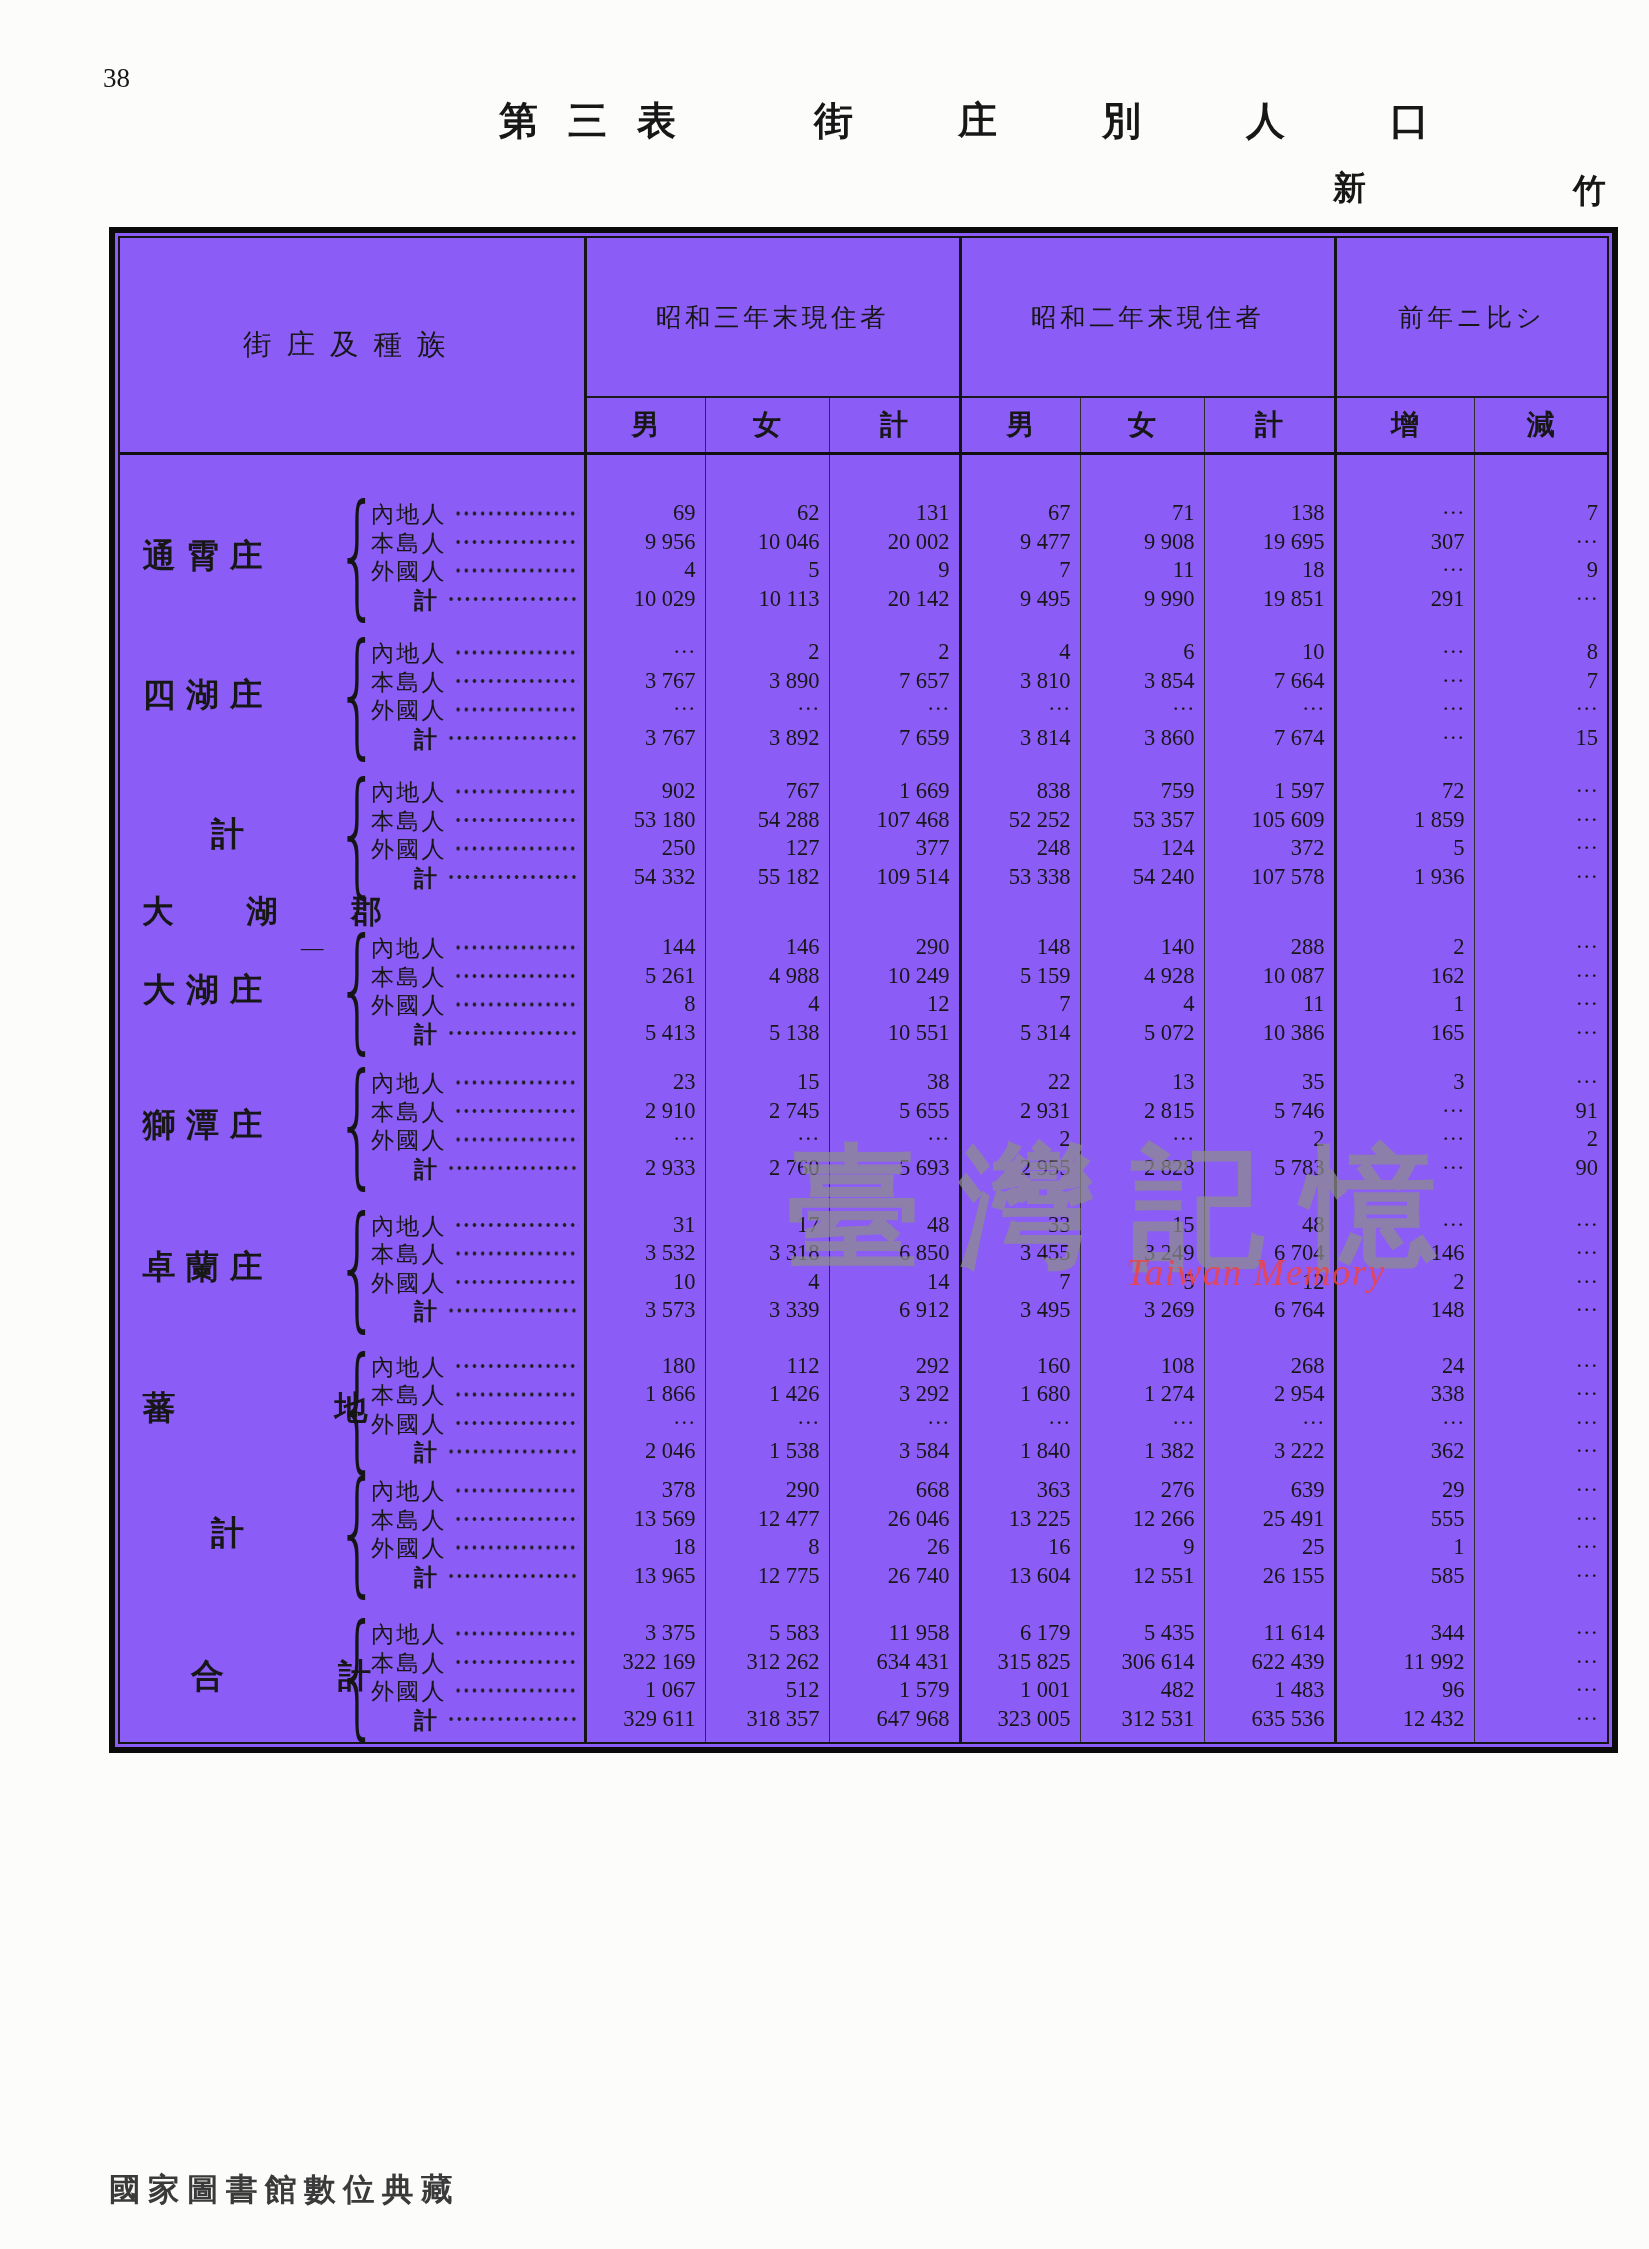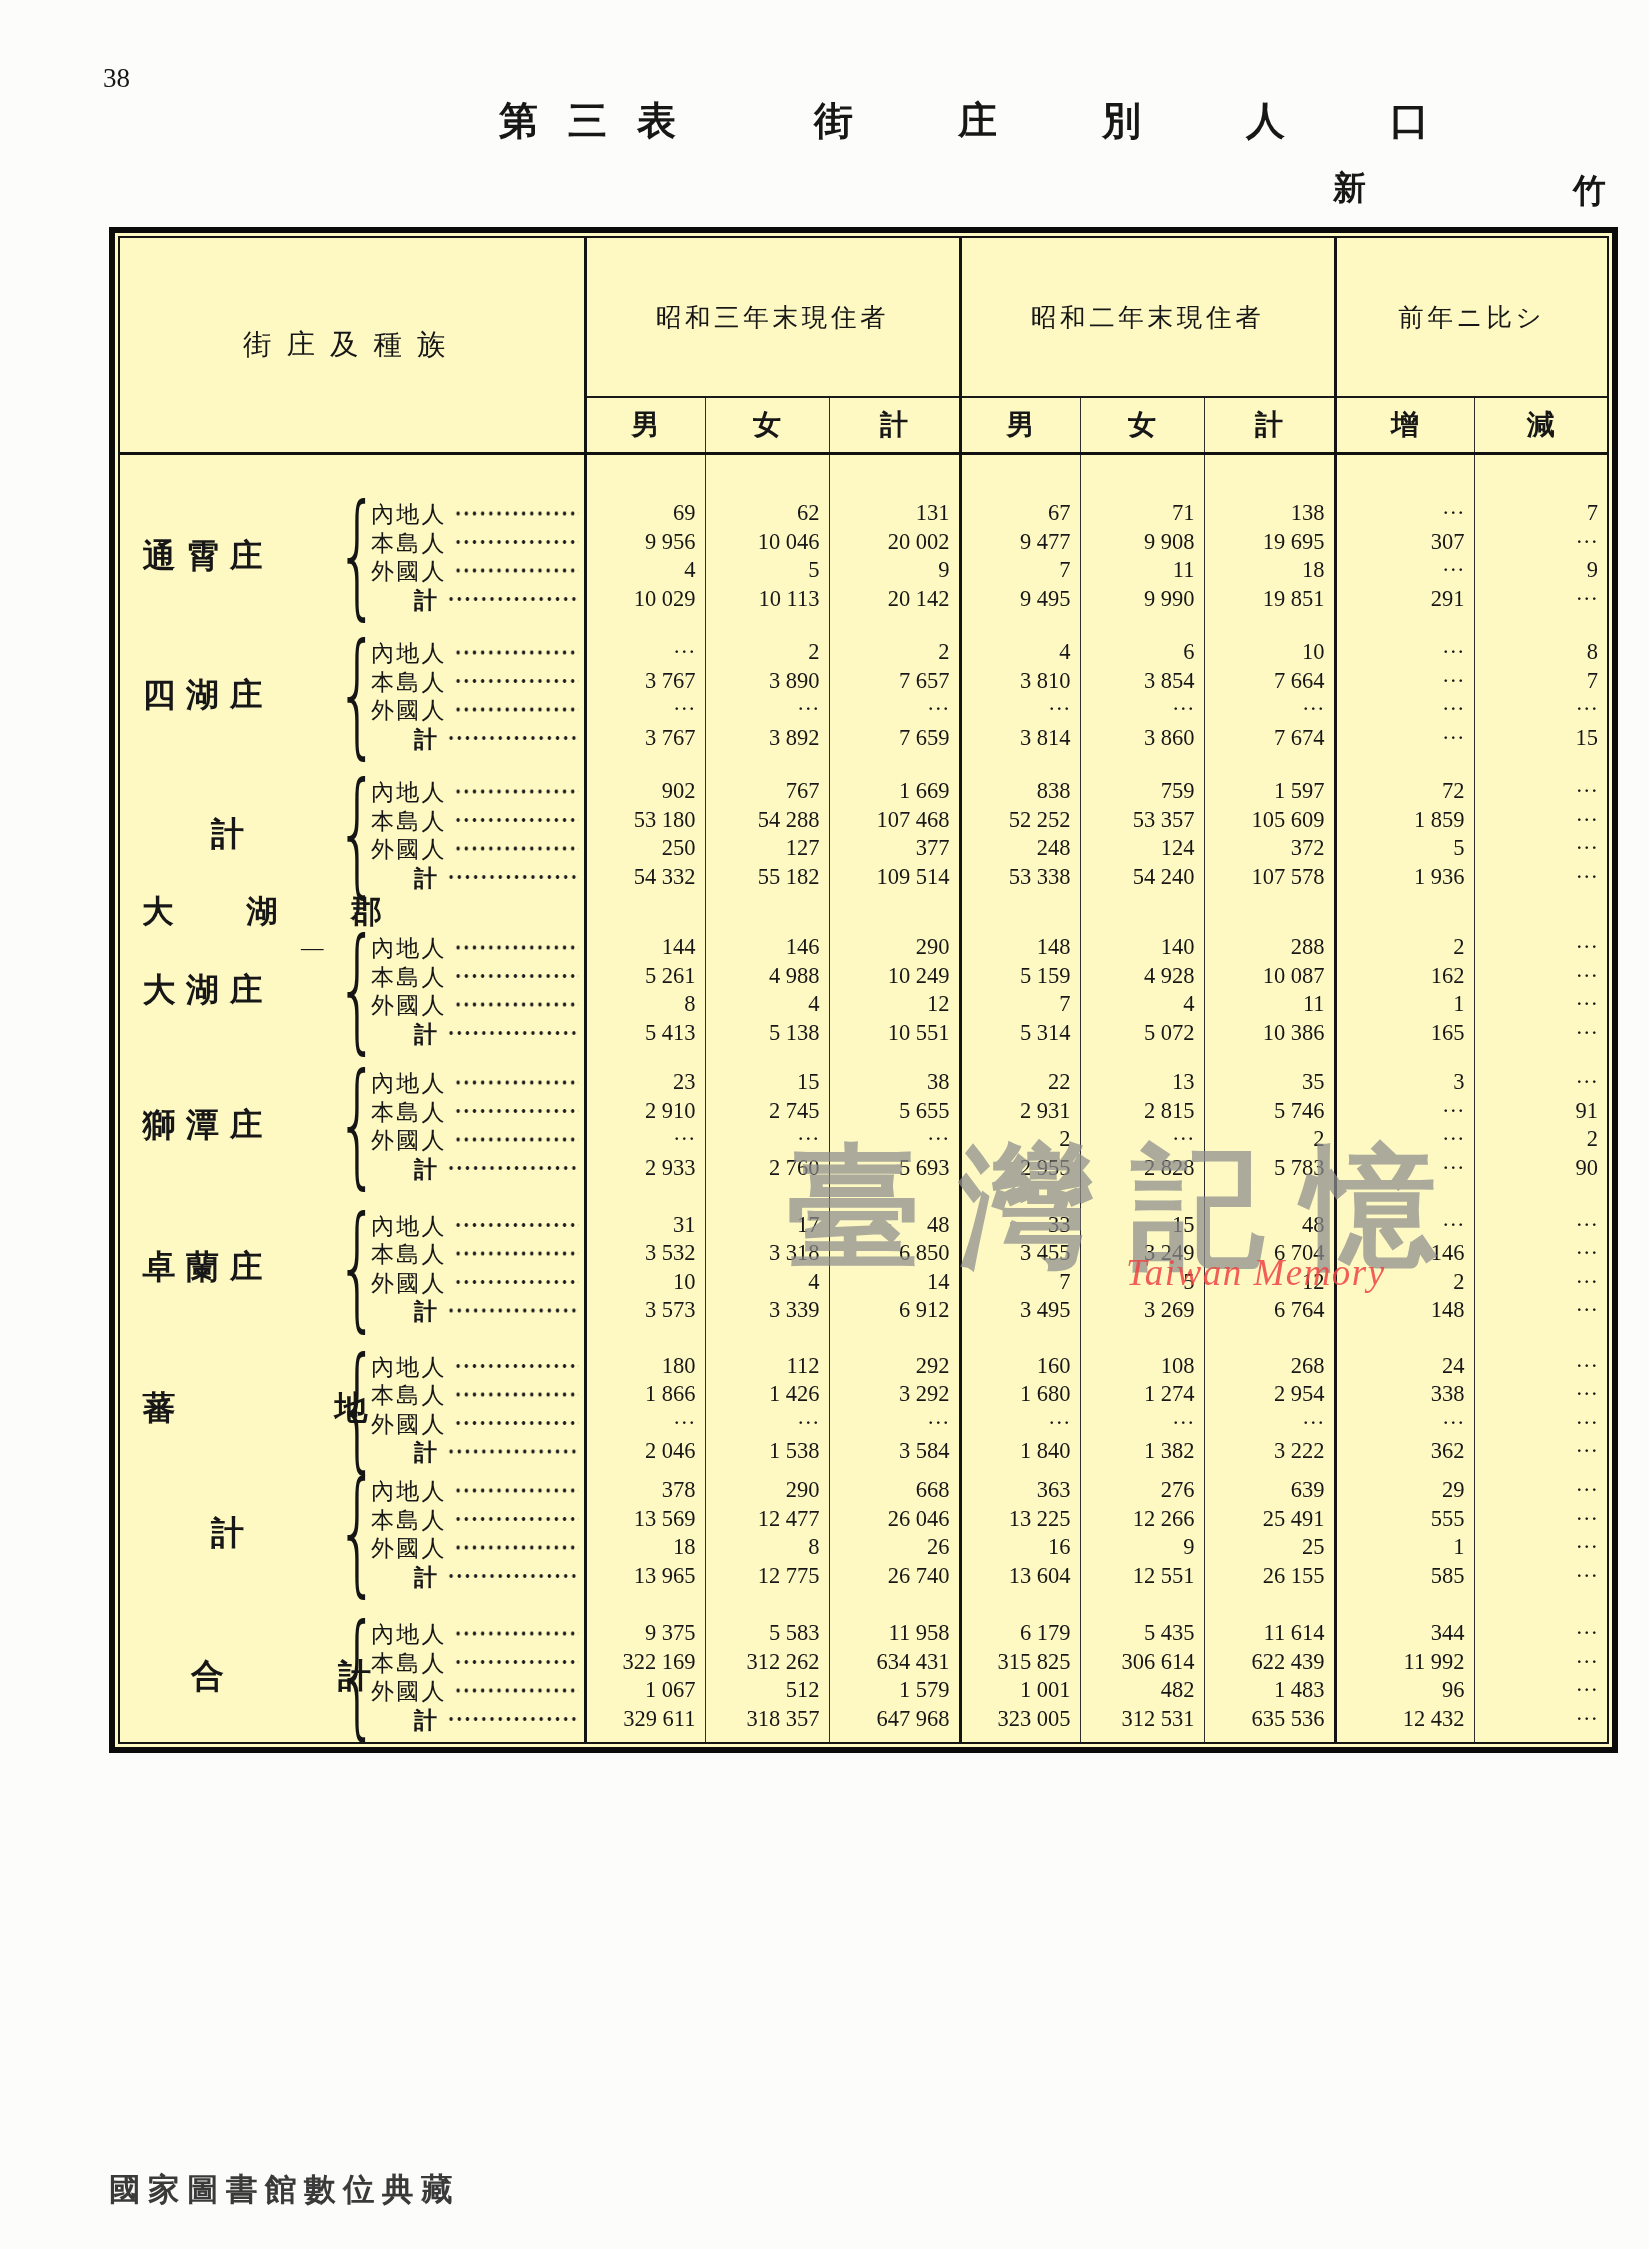--- a/index.html
+++ b/index.html
@@ -6,21 +6,21 @@
   body{width:1650px;height:2250px;position:relative;background:#fcfcfa;
        font-family:"Liberation Serif","DejaVu Serif",serif;color:#171717;overflow:hidden}
   .page-number{position:absolute;left:103px;top:63px;font-size:27px}
   .title-part{position:absolute;top:94px;font-size:39px;white-space:nowrap;font-weight:bold}
   .title-part1{left:499px;letter-spacing:30px}
   .title-part2{left:814px;letter-spacing:105px}
   .region-char{position:absolute;font-size:33px;font-weight:bold}
   .region-left{left:1333px;top:166px}
   .region-right{left:1573px;top:169px}
 
-  .table-frame{position:absolute;left:109px;top:227px;border:6.7px solid #0b0b0b;padding:3px;background:#fef9c3}
+  .table-frame{position:absolute;left:109px;top:227px;border:6.7px solid #0b0b0b;padding:3px;background:#8b5cf6}
   .table-frame-inner{border:2.2px solid #151515}
   table{border-collapse:collapse;table-layout:fixed;width:1487px}
   td{padding:0;vertical-align:middle}
   .br5{border-right:3.7px solid #141414}
   .br2{border-right:1.5px solid #2e2e2e}
   .br0{border-right:0}
   tr.h1{height:159px}
   tr.h2{height:56px}
   .stub{text-align:center;font-size:28.5px;letter-spacing:15px;border-bottom:3.7px solid #111}
   .grp{text-align:center;font-size:25.5px;letter-spacing:3.7px}
@@ -746,21 +746,21 @@
                 <div class="label-row">
                   <span class="rl">外國人</span>
                   <span class="dots"></span>
                 </div>
                 <div class="label-row total-label">
                   <span class="rl">計</span>
                   <span class="dots"></span>
                 </div>
               </div>
             </td>
-            <td class="val br2">9 375</td>
+            <td class="val br2">3 375</td>
             <td class="val br2">5 583</td>
             <td class="val br5">11 958</td>
             <td class="val br2">6 179</td>
             <td class="val br2">5 435</td>
             <td class="val br5">11 614</td>
             <td class="val br2">344</td>
             <td class="val br0">···</td>
           </tr>
           <tr class="data-row">
             <td class="val br2">322 169</td>

